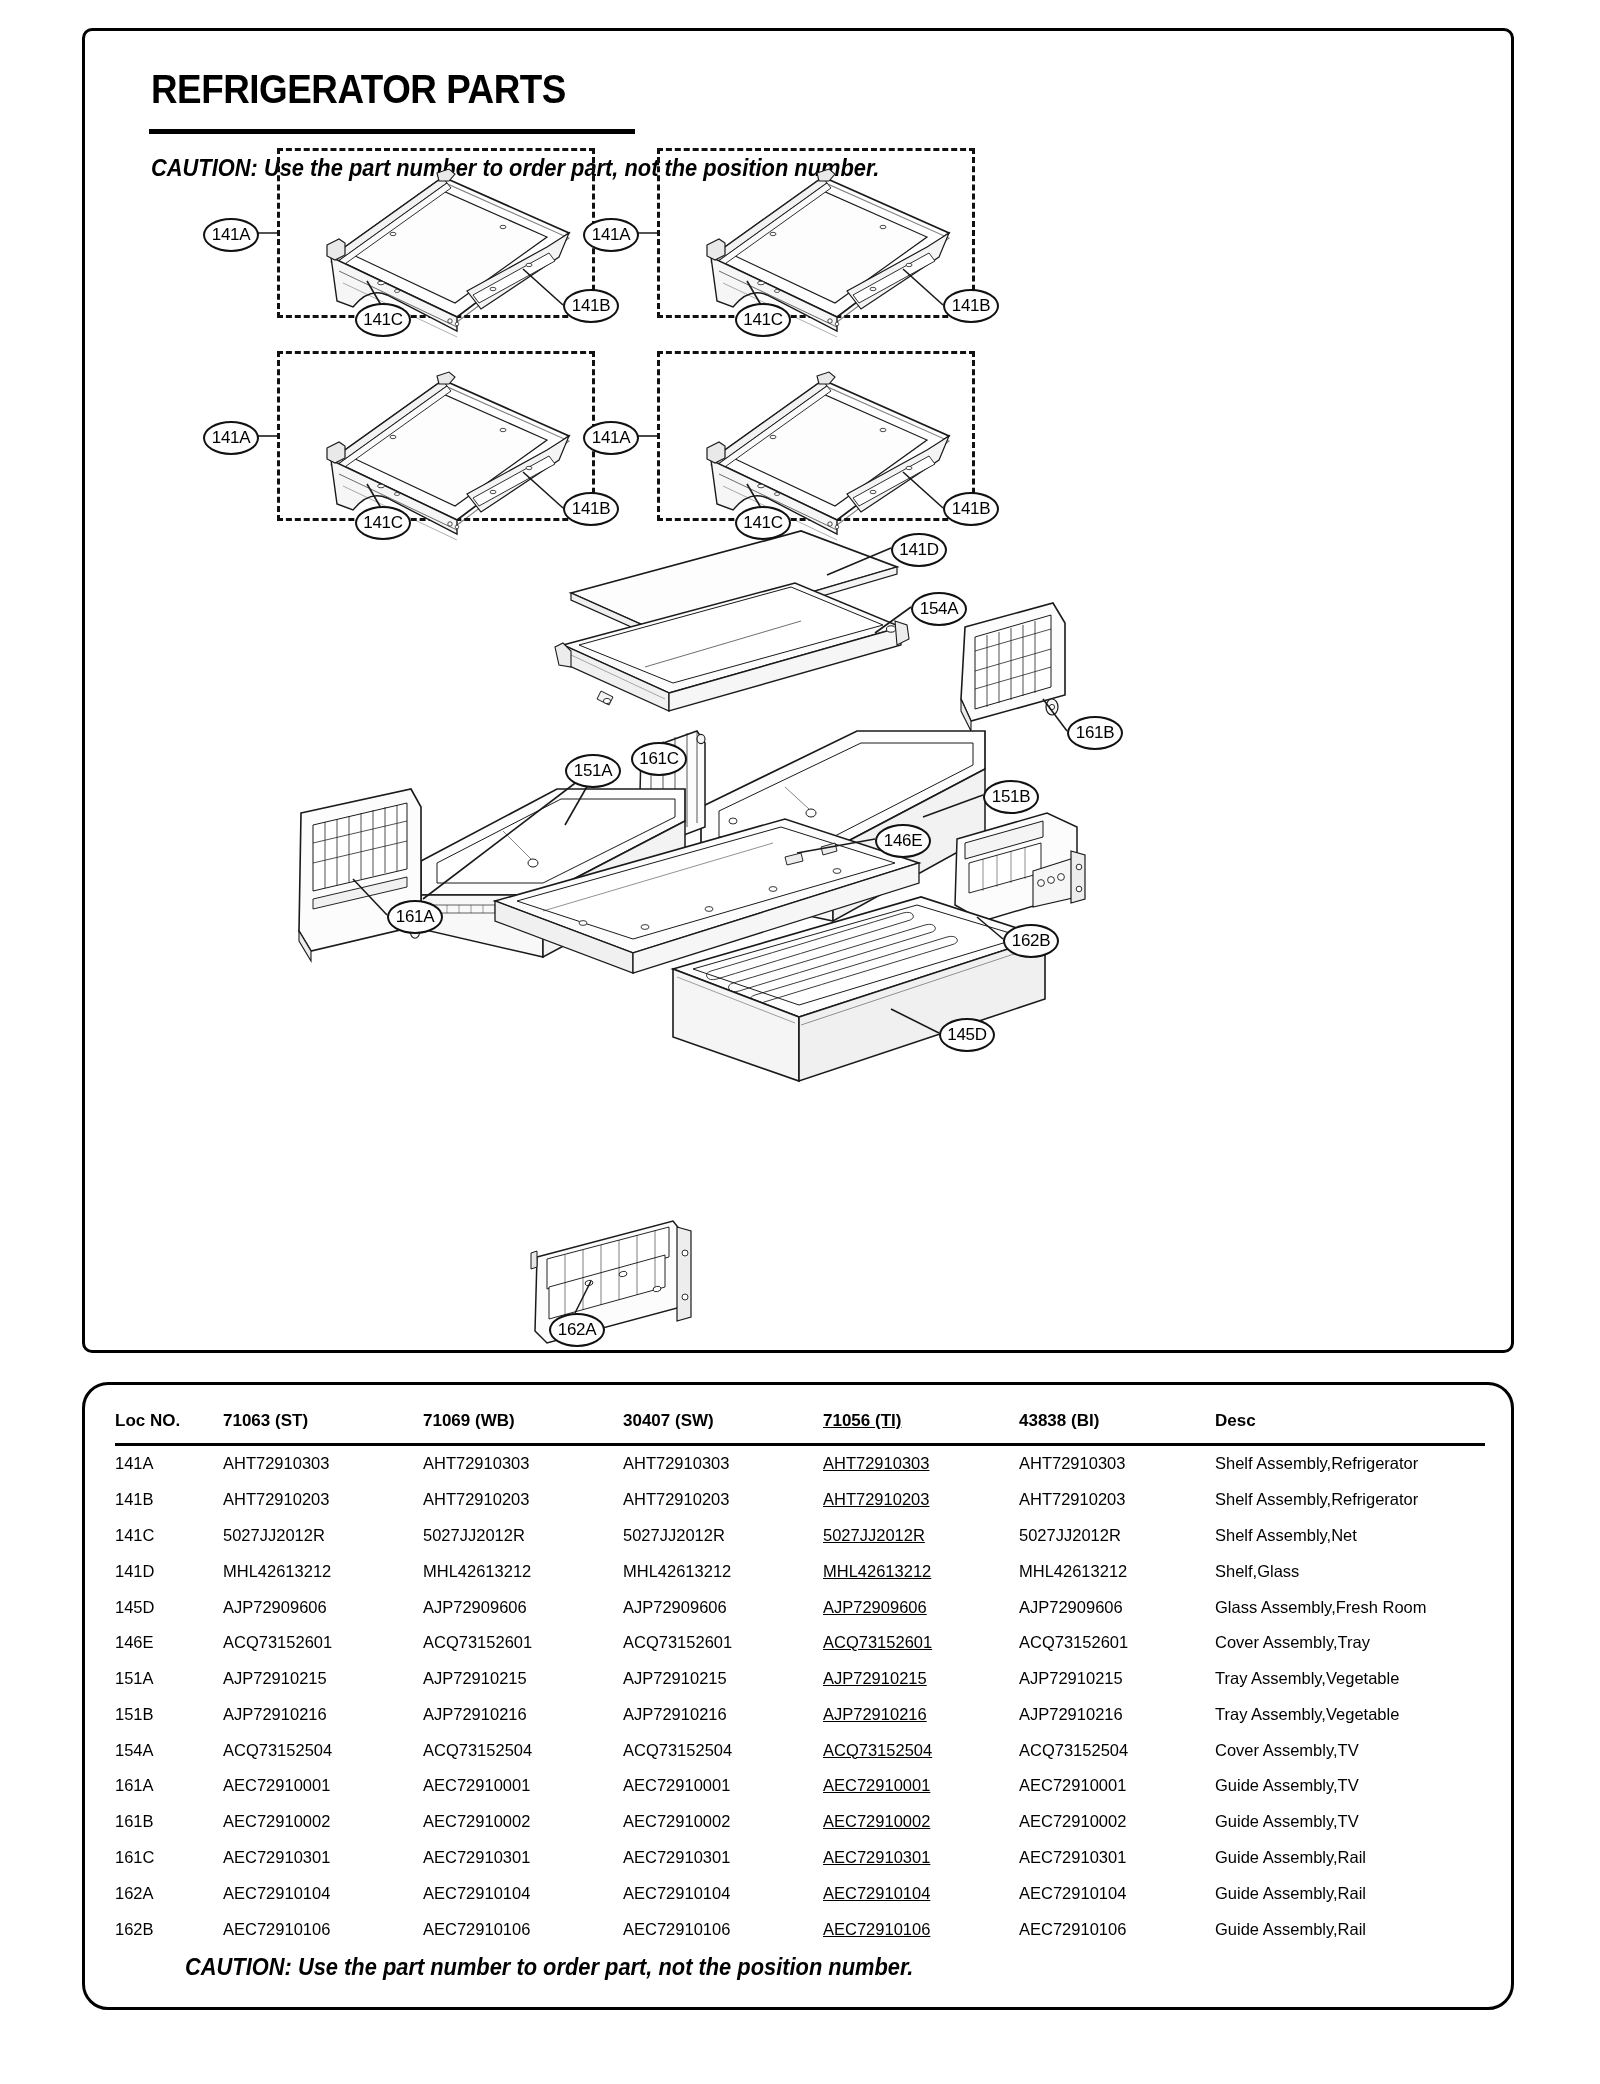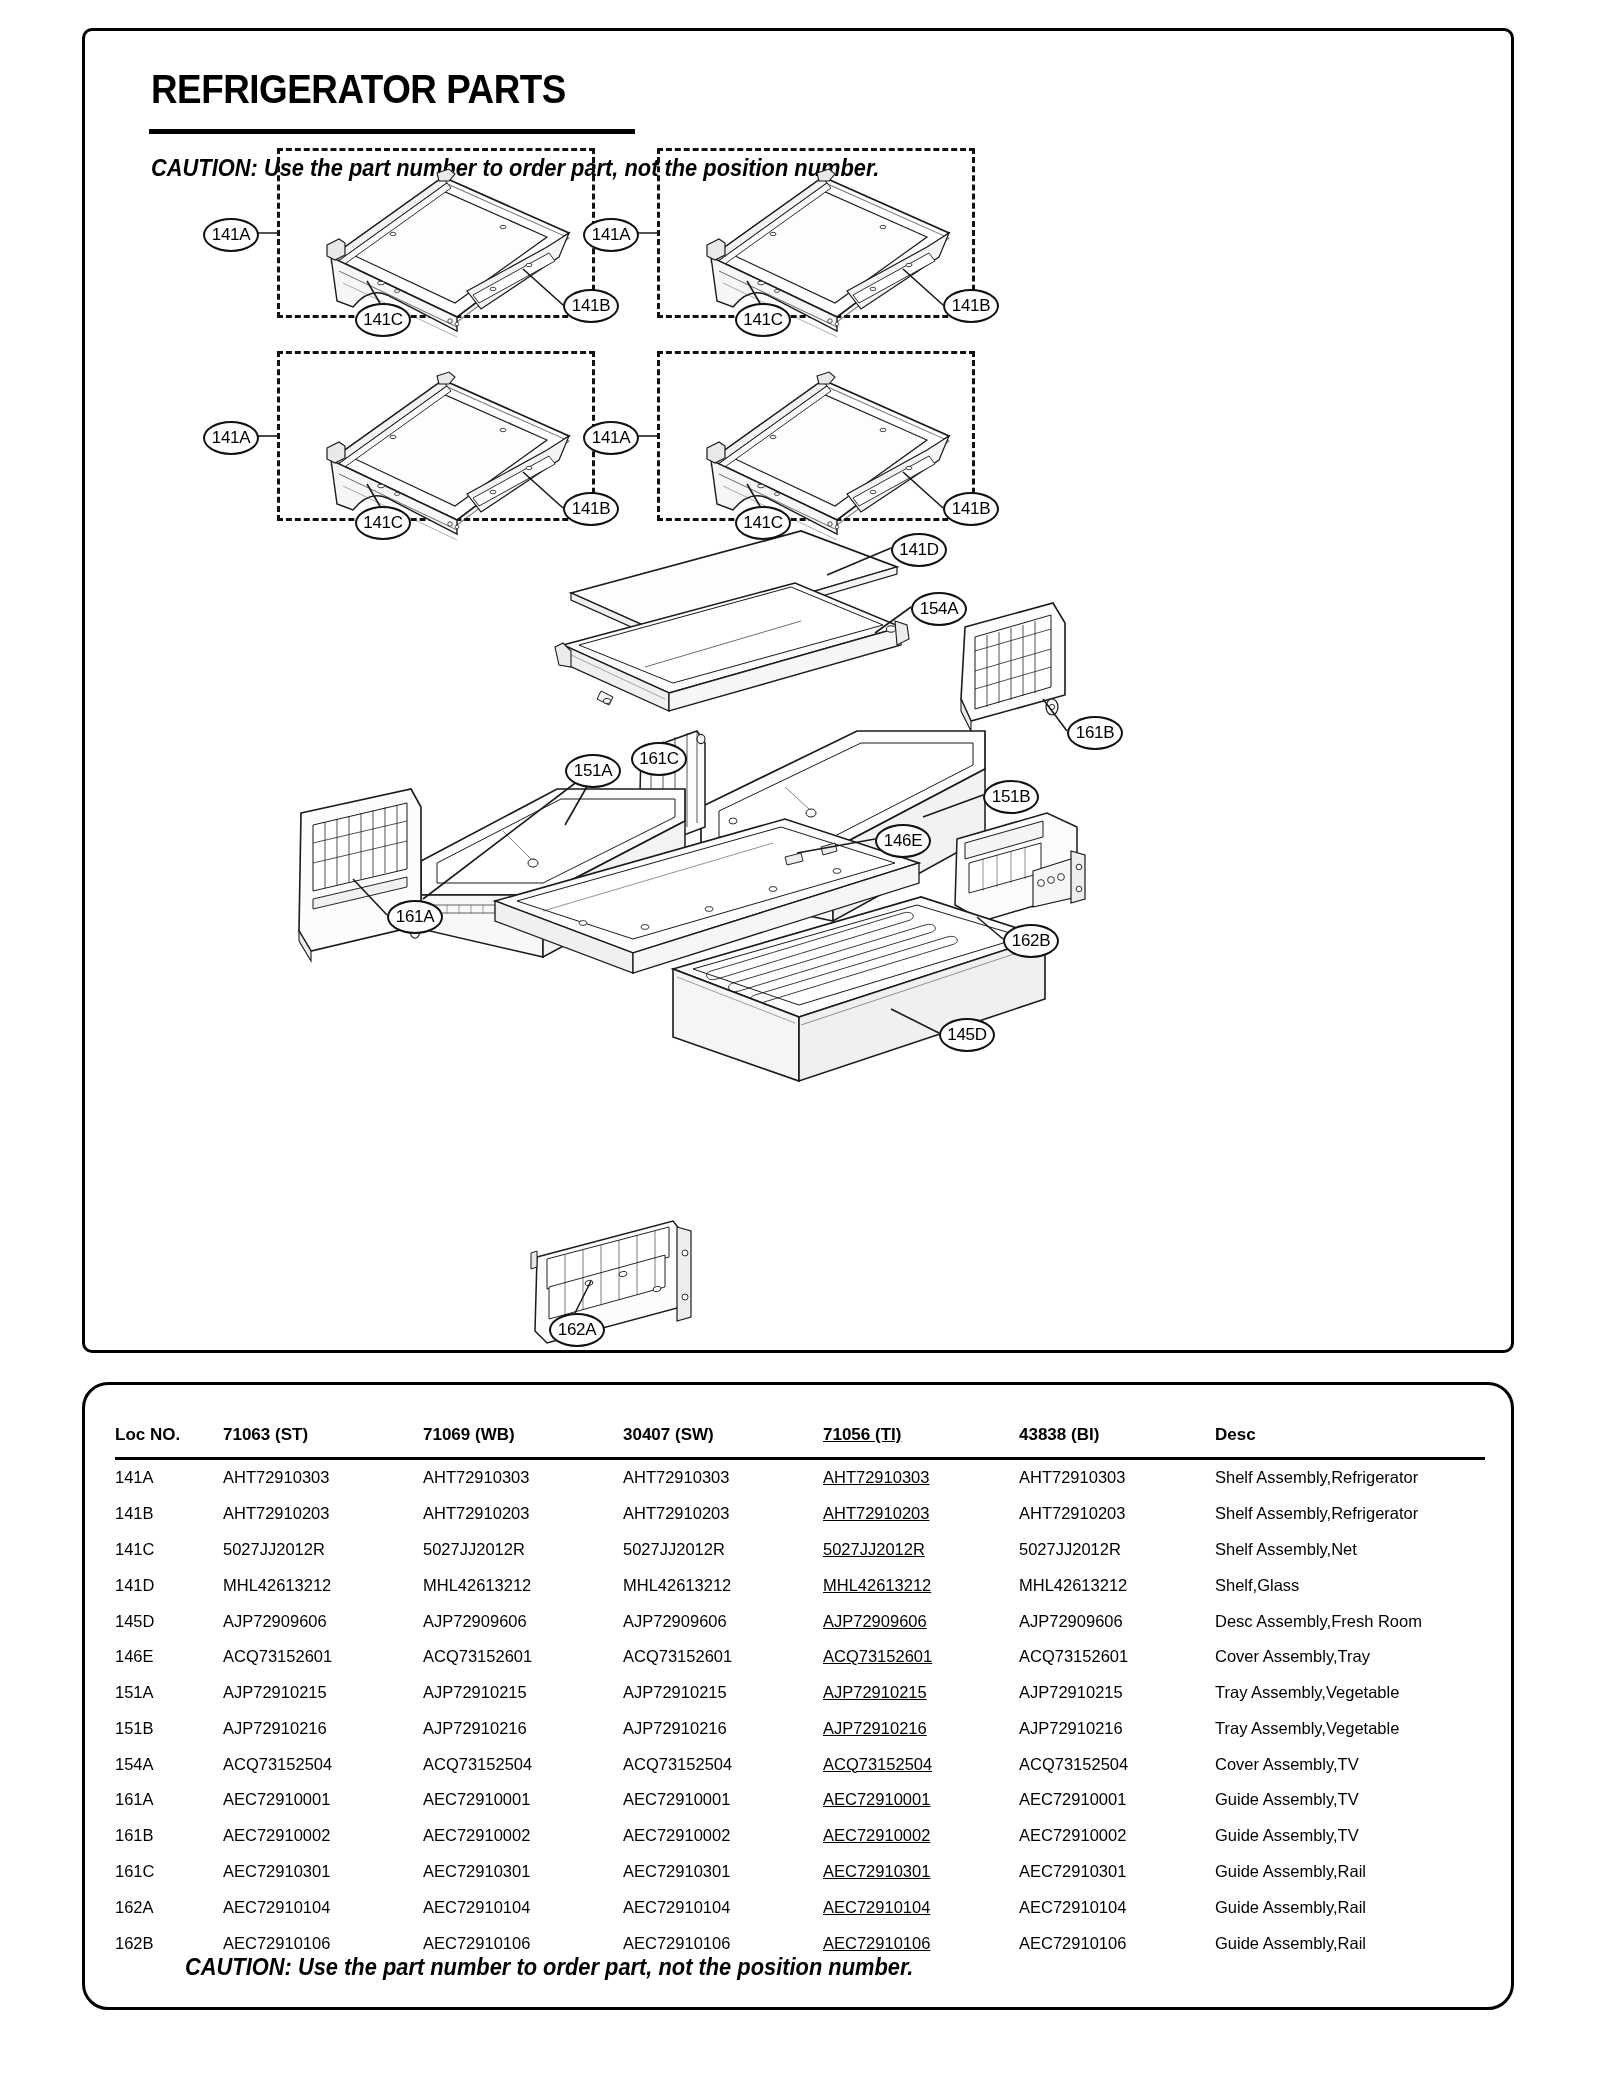--- a/index.html
+++ b/index.html
@@ -38,21 +38,21 @@
 
   svg.art{position:absolute;left:0;top:0;width:1432px;height:1325px;overflow:visible;z-index:10;}
 
   
   .table-panel{
     position:absolute;left:82px;top:1382px;width:1432px;height:628px;
     border:3px solid #000;border-radius:26px;background:#fff;box-sizing:border-box;
     overflow:hidden;
   }
   table.parts{
-    position:absolute;left:30px;top:36px;width:1370px;border-collapse:collapse;
+    position:absolute;left:30px;top:22px;width:1370px;border-collapse:collapse;
   }
   table.parts th{
     text-align:left;font-size:17px;font-weight:bold;padding:4px 0 12px 0;
     white-space:nowrap;
   }
   table.parts thead tr{border-bottom:3px solid #000;}
   table.parts td{
     text-align:left;font-size:16.5px;font-weight:400;padding:8.4px 0;white-space:nowrap;
   }
   .c0{width:108px;} .c1{width:200px;} .c2{width:200px;} .c3{width:200px;}
@@ -444,21 +444,21 @@
             <td class="c5">MHL42613212</td>
             <td class="c6">Shelf,Glass</td>
           </tr>
           <tr>
             <td class="c0">145D</td>
             <td class="c1">AJP72909606</td>
             <td class="c2">AJP72909606</td>
             <td class="c3">AJP72909606</td>
             <td class="c4">AJP72909606</td>
             <td class="c5">AJP72909606</td>
-            <td class="c6">Desc Assembly,Fresh Room</td>
+            <td class="c6">Glass Assembly,Fresh Room</td>
           </tr>
           <tr>
             <td class="c0">146E</td>
             <td class="c1">ACQ73152601</td>
             <td class="c2">ACQ73152601</td>
             <td class="c3">ACQ73152601</td>
             <td class="c4">ACQ73152601</td>
             <td class="c5">ACQ73152601</td>
             <td class="c6">Cover Assembly,Tray</td>
           </tr>

